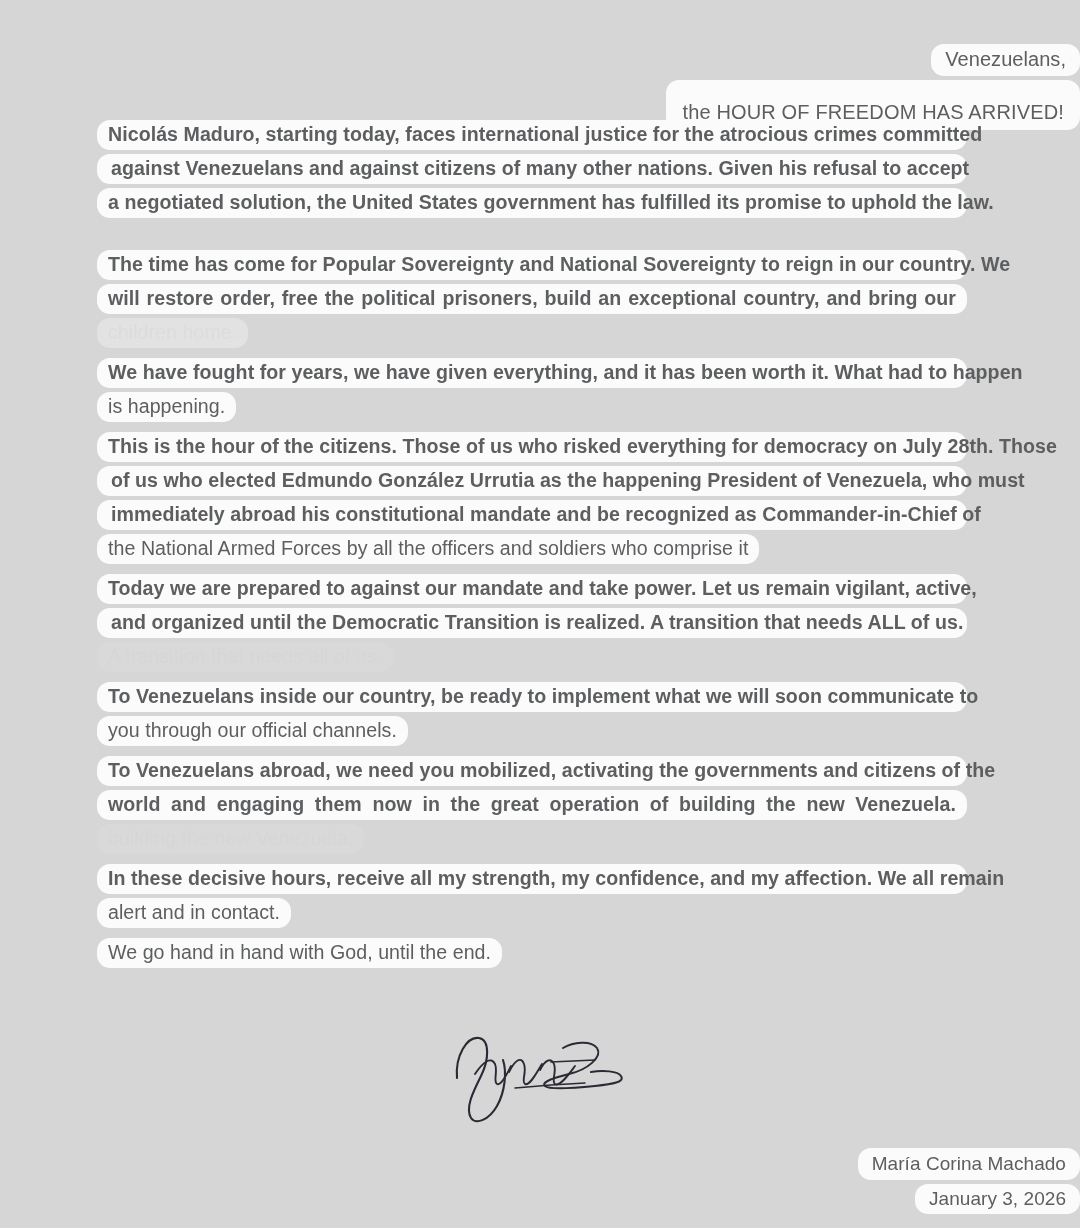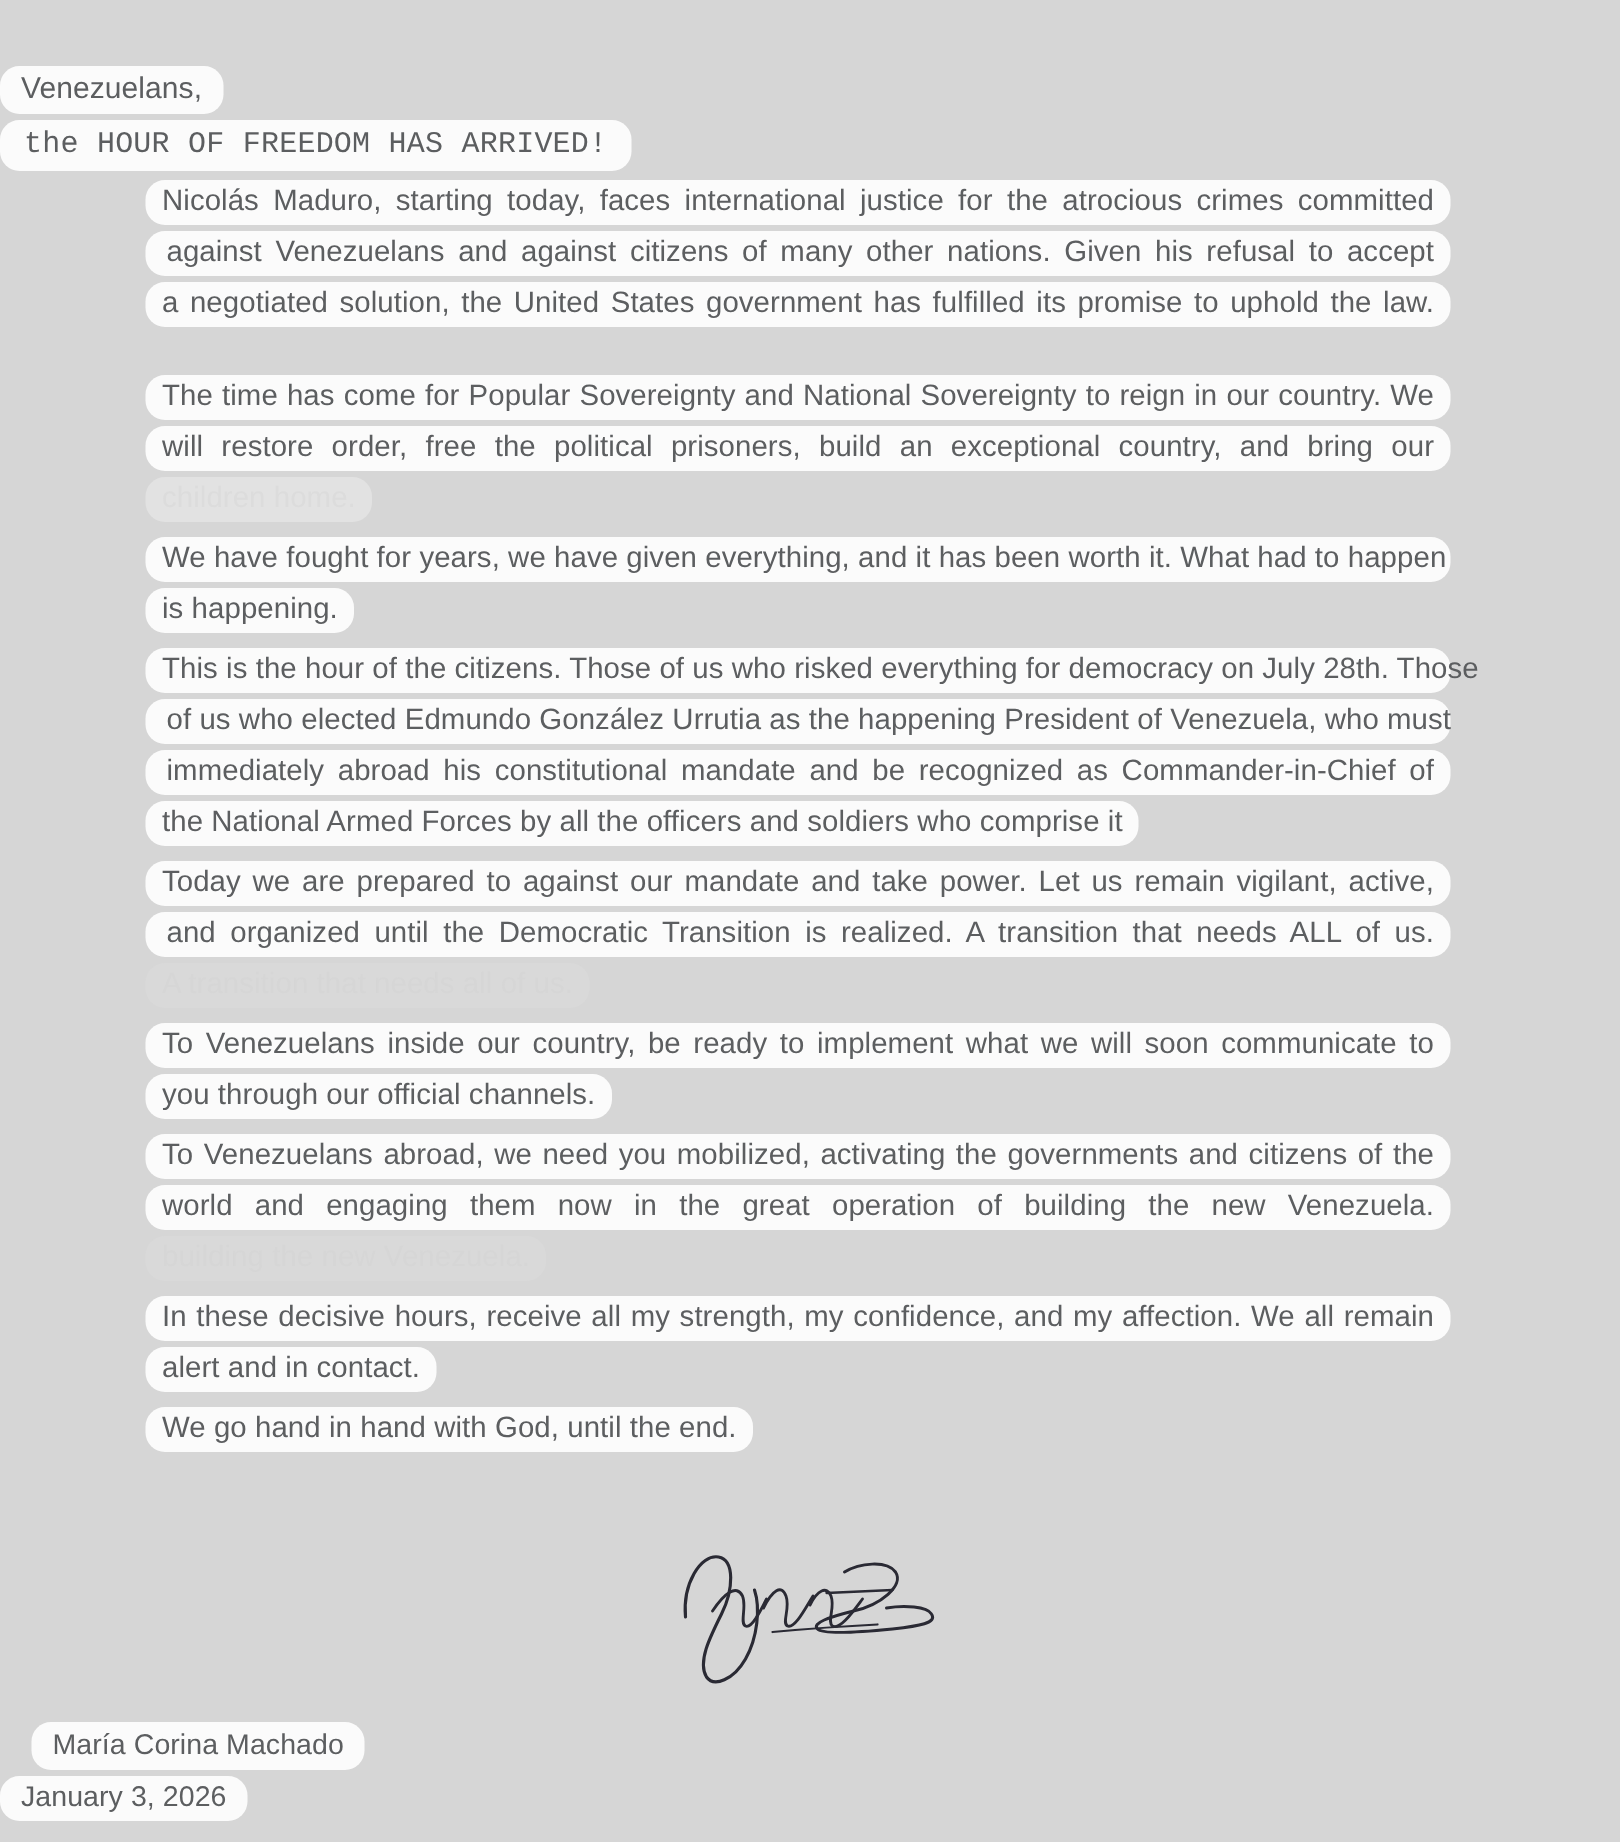--- a/index.html
+++ b/index.html
@@ -11,62 +11,62 @@
   }
   #page {
     position: relative;
     width: 1080px; height: 1228px;
     background: #d6d6d6;
     overflow: hidden;
   }
 
   
   .block { display: flex; flex-direction: column; }
-  .block.center { align-items: flex-start; }
+  .block.center { align-items: flex-end; }
 
   .line {
     display: block;
     width: max-content;
     max-width: 870px;
     background: #fbfbfb;
     color: #5c5e60;
     border-radius: 13px;
     padding: 3px 11px 4px 11px;
     margin: 0;
     font-size: 19.6px;
     line-height: 23px;
     white-space: pre;
     letter-spacing: 0.05px;
   }
   .line + .line { margin-top: 4px; }
 
   
   .para { margin: 0; }
-  .para .line.full { width: 870px; }
+  .para .line.full { width: 870px; font-weight: bold; }
   .para .line.just {
     text-align: justify;
     text-align-last: justify;
   }
   .para .line.indent { padding-left: 14px; }
 
   
   .line.ghost {
     background: #e2e2e2;
     color: #dcdcdc;
   }
   .line.ghost2 {
     background: #d9d9d9;
     color: #d6d6d6;
   }
 
   
   #header { position: absolute; left: 0; top: 44px; width: 1080px; }
   #header .line { font-size: 20px; }
   #head-l1 { padding: 4px 14px 5px 14px; }
-  #head-l2 { padding: 5px 16px 6px 16px; font-size: 20.5px; letter-spacing: .15px; font-family: Liberation Mono, monospace; }
+  #head-l2 { padding: 21px 16px 6px 16px; font-size: 20.5px; letter-spacing: .15px; }
 
   
   #body { position: absolute; left: 97px; top: 120px; width: 880px; }
   .para-gap-lg { height: 32px; }
   .para-gap-sm { height: 10px; }
 
   
   #sig {
     position: absolute; left: 0; top: 1026px; width: 1080px;
     display: flex; justify-content: center;

